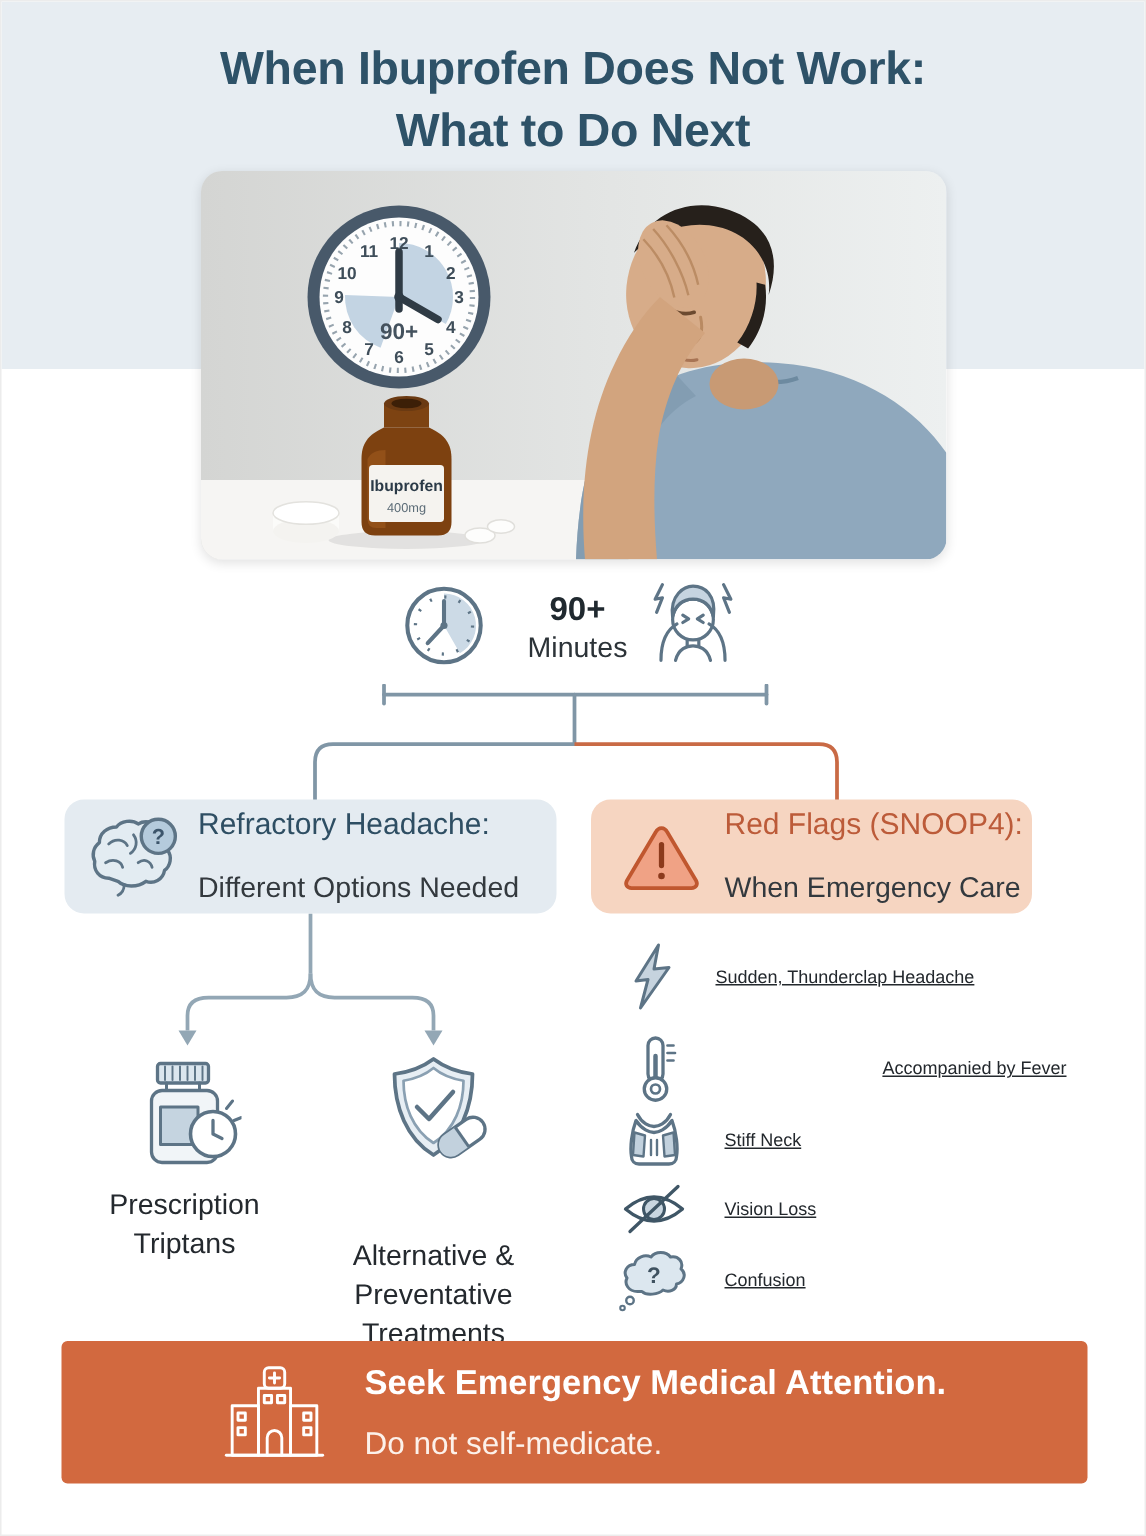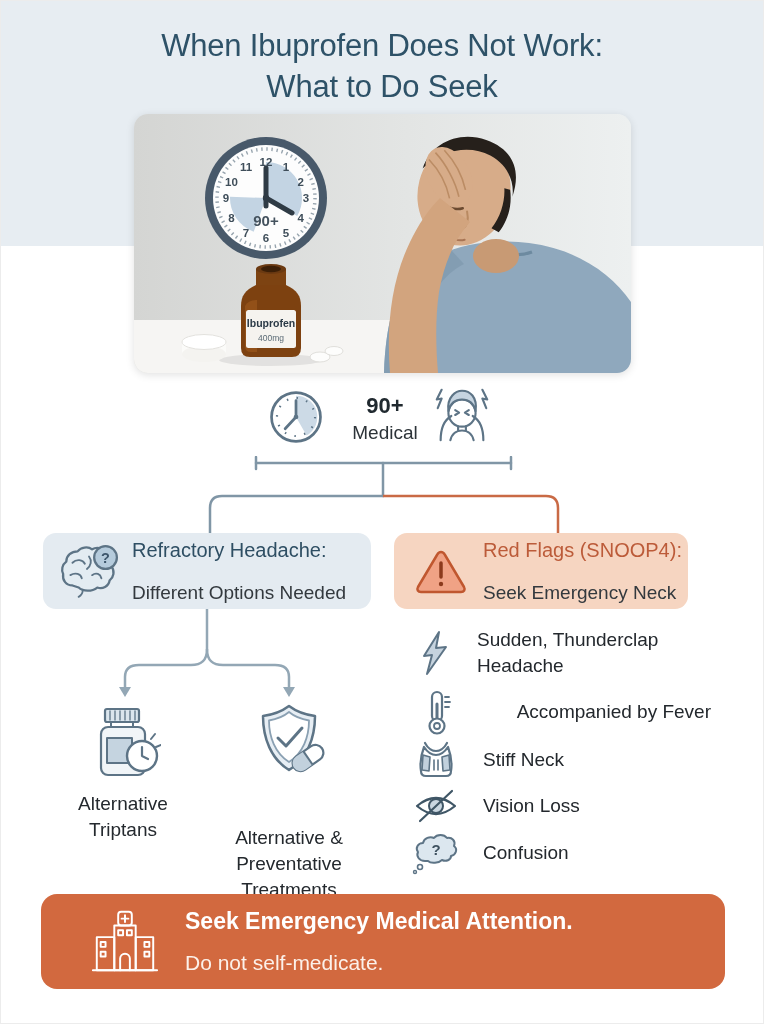--- a/index.html
+++ b/index.html
@@ -6,21 +6,21 @@
     --band-bg:#e7edf2; --title-color:#2e5268; --connector-gray:#8096a6;
     --connector-orange:#c96a45; --refractory-box-bg:#e4ebf1; --redflags-box-bg:#f6d5c1;
     --redflags-title-color:#bc5b39; --body-text:#2c3338; --banner-bg:#d2693f;
     --icon-stroke:#5d7486; --icon-fill:#d9e3ec;
   }
   html,body{margin:0;padding:0;background:#fff;}
   #infographic{position:relative;width:764px;height:1024px;background:#ffffff;
     font-family:"Liberation Sans",sans-serif;overflow:hidden;border:1px solid #ececec;box-sizing:border-box;}
   .band{position:absolute;left:0;top:0;width:100%;height:245px;background:var(--band-bg);}
   .title{position:absolute;top:24px;left:0;right:0;text-align:center;
-    font-size:31px;font-weight:normal;color:var(--title-color);line-height:41px;letter-spacing:-.2px;}
+    font-size:31px;font-weight:bold;color:var(--title-color);line-height:41px;letter-spacing:-.2px;}
   .title span{display:block;}
   .photo{position:absolute;left:133px;top:113px;width:497px;height:259px;border-radius:14px;
     overflow:hidden;box-shadow:0 2px 8px rgba(0,0,0,.12);}
   .photo svg{display:block;}
   .duration-clock{position:absolute;left:266px;top:387px;width:58px;height:58px;}
   .duration-text{position:absolute;left:334px;top:392px;width:100px;text-align:center;}
   .duration-value{font-size:22px;font-weight:bold;color:#20292f;}
   .duration-unit{font-size:19px;color:var(--body-text);margin-top:3px;}
   .duration-person{position:absolute;left:428px;top:381px;width:66px;height:66px;}
   .connector-main{position:absolute;left:0;top:455px;width:764px;height:78px;}
@@ -34,36 +34,36 @@
   .box-title-rest{display:block;font-size:19px;color:#33393e;line-height:24px;margin-top:18px;}
   .option-icon-1{position:absolute;left:84px;top:702px;width:76px;height:76px;}
   .option-icon-2{position:absolute;left:250px;top:700px;width:76px;height:78px;}
   .option-label{position:absolute;top:790px;width:160px;text-align:center;
     font-size:19px;line-height:26px;color:#24292e;}
   .option-label-1{left:42px;} .option-label-2{left:208px;margin-top:34px;}
   .s-row{position:absolute;display:flex;align-items:center;gap:24px;}
   .s-row-0{left:414px;top:626px;} .s-row-1{left:416px;top:688px;text-align:right;}
   .s-row-2{left:412px;top:738px;} .s-row-3{left:412px;top:786px;} .s-row-4{left:410px;top:830px;}
   .s-icon{flex:0 0 auto;}
-  .symptom-label{font-size:19px;line-height:26px;color:#23282d;width:232px;}
+  .symptom-label{font-size:12px;line-height:26px;color:#23282d;width:232px;text-decoration:underline;}
   .banner{position:absolute;left:40px;top:893px;width:684px;height:95px;background:var(--banner-bg);
-    border-radius:16px;display:flex;align-items:center;padding-left:48px;gap:24px;box-sizing:border-box;}
+    border-radius:4px;display:flex;align-items:center;padding-left:106px;gap:24px;box-sizing:border-box;}
   .banner-line1{font-size:23px;font-weight:bold;color:#ffffff;line-height:29px;}
   .banner-line2{font-size:21px;color:#fcf1ea;line-height:27px;margin-top:13px;}
 </style>
 </head>
 <body>
 
 <div id="infographic">
 
   <div class="band"></div>
 
   <div class="title">
     <span>When Ibuprofen Does Not Work:</span>
-    <span>What to Do Seek</span>
+    <span>What to Do Next</span>
   </div>
 
   <div class="photo">
     <svg width="497" height="259" viewBox="0 0 497 259">
       <defs>
         <linearGradient id="wall" x1="0" y1="0" x2="1" y2="0">
           <stop offset="0" stop-color="#d4d5d3"></stop>
             <stop offset="0.55" stop-color="#e3e5e4"></stop>
             <stop offset="1" stop-color="#edf0f0"></stop>
         </linearGradient>
@@ -145,21 +145,21 @@
     <circle cx="32" cy="32" r="27" fill="#ffffff" stroke="var(--icon-stroke)" stroke-width="3"></circle>
     <path d="M32,32 L32,8.5 A23.5 23.5 0 0 1 43.7,52.4 Z" fill="#ccdae6"></path>
     <circle cx="32" cy="32" r="21" fill="none" stroke="var(--icon-stroke)" stroke-width="2.4" stroke-dasharray="1.6 9.4"></circle>
     <line x1="32" y1="32" x2="32" y2="14" stroke="var(--icon-stroke)" stroke-width="3" stroke-linecap="round"></line>
     <line x1="32" y1="32" x2="20" y2="45" stroke="var(--icon-stroke)" stroke-width="3" stroke-linecap="round"></line>
     <circle cx="32" cy="32" r="2.6" fill="var(--icon-stroke)"></circle>
   </svg>
 
   <div class="duration-text">
     <div class="duration-value">90+</div>
-    <div class="duration-unit">Medical</div>
+    <div class="duration-unit">Minutes</div>
   </div>
 
   <svg class="duration-person" viewBox="0 0 68 68">
     <g stroke="var(--icon-stroke)" stroke-width="2.2" fill="none" stroke-linecap="round" stroke-linejoin="round">
       <path d="M13,8 L8,18 L13,17 L9,27"></path>
       <path d="M55,8 L60,18 L55,17 L59,27"></path>
       <circle cx="34" cy="32" r="14" fill="#ffffff"></circle>
       <path d="M20,30 C18,15 28,9 34,9 C42,9 50,15 48,30 C46,22 41,18 34,18 C27,18 22,22 20,30 Z" fill="#c6d4e0"></path>
       <path d="M27,29 L31,31.5 L27,34"></path>
       <path d="M41,29 L37,31.5 L41,34"></path>
@@ -201,21 +201,21 @@
   </div>
 
   <div class="box box-right">
     <svg class="box-icon" width="54" height="48" viewBox="0 0 54 48">
       <path d="M27,5 C28.5,5 30,6 31,8 L50,40 C51.5,42.7 50,45 47,45 L7,45 C4,45 2.5,42.7 4,40 L23,8 C24,6 25.5,5 27,5 Z" fill="#f0a285" stroke="#c0572f" stroke-width="2.5" stroke-linejoin="round"></path>
       <line x1="27" y1="16" x2="27" y2="30" stroke="#8c3a1c" stroke-width="3.5" stroke-linecap="round"></line>
       <circle cx="27" cy="37" r="2.2" fill="#8c3a1c"></circle>
     </svg>
     <div>
       <span class="box-title-bold">Red Flags (SNOOP4):</span>
-      <span class="box-title-rest">Seek Emergency Neck</span>
+      <span class="box-title-rest">When Emergency Care</span>
     </div>
   </div>
 
   <svg class="connector-sub" viewBox="0 0 300 92">
     <g stroke="#93a7b5" stroke-width="2.5" fill="none">
       <path d="M146,0 V40"></path>
       <path d="M146,40 C146,52 140,56 130,56 H78 Q64,56 64,68 V78"></path>
       <path d="M146,40 C146,52 152,56 162,56 H214 Q228,56 228,68 V78"></path>
     </g>
     <path d="M58,78 L70,78 L64,88 Z" fill="#93a7b5"></path>
@@ -234,21 +234,21 @@
           <line x1="50" y1="8" x2="50" y2="17"></line>
       </g>
       <path d="M26,19 L26,24 M48,19 L48,24" stroke-width="2"></path>
       <rect x="16" y="24" width="44" height="48" rx="7" fill="#f1f5f8" stroke-width="2.2"></rect>
       <rect x="22" y="35" width="25" height="25" fill="#c5d4e0" stroke-width="2"></rect>
       <circle cx="57" cy="53" r="15" fill="#ffffff" stroke-width="2.4"></circle>
       <path d="M57,53 L57,44 M57,53 L63,56" stroke-width="2.2"></path>
       <path d="M66,36 L70,31 M71,44 L76,42" stroke-width="2"></path>
     </g>
   </svg>
-  <div class="option-label option-label-1">Alternative Triptans</div>
+  <div class="option-label option-label-1">Prescription Triptans</div>
 
   <svg class="option-icon-2" viewBox="0 0 76 78">
     <path d="M38,5 C46,11 56,14 64,15 C64,37 56,58 38,69 C20,58 12,37 12,15 C20,14 30,11 38,5 Z" fill="#e7eef4" stroke="var(--icon-stroke)" stroke-width="2.5" stroke-linejoin="round"></path>
     <path d="M38,11 C44,16 52,18.5 58,19.5 C58,36 52,52 38,61 C24,52 18,36 18,19.5 C24,18.5 32,16 38,11 Z" fill="#ffffff" stroke="#8aa0b2" stroke-width="1.8" stroke-linejoin="round"></path>
     <path d="M27,37 L35,45 L51,27" fill="none" stroke="var(--icon-stroke)" stroke-width="3" stroke-linecap="round" stroke-linejoin="round"></path>
     <g transform="translate(57,57) rotate(-35)">
       <rect x="-17" y="-8" width="34" height="16" rx="8" fill="#ffffff" stroke="var(--icon-stroke)" stroke-width="2.2"></rect>
       <path d="M0,-8 L-9,-8 A8 8 0 0 0 -9,8 L0,8 Z" fill="#c2d1dd"></path>
       <line x1="0" y1="-8" x2="0" y2="8" stroke="var(--icon-stroke)" stroke-width="2"></line>
     </g>

